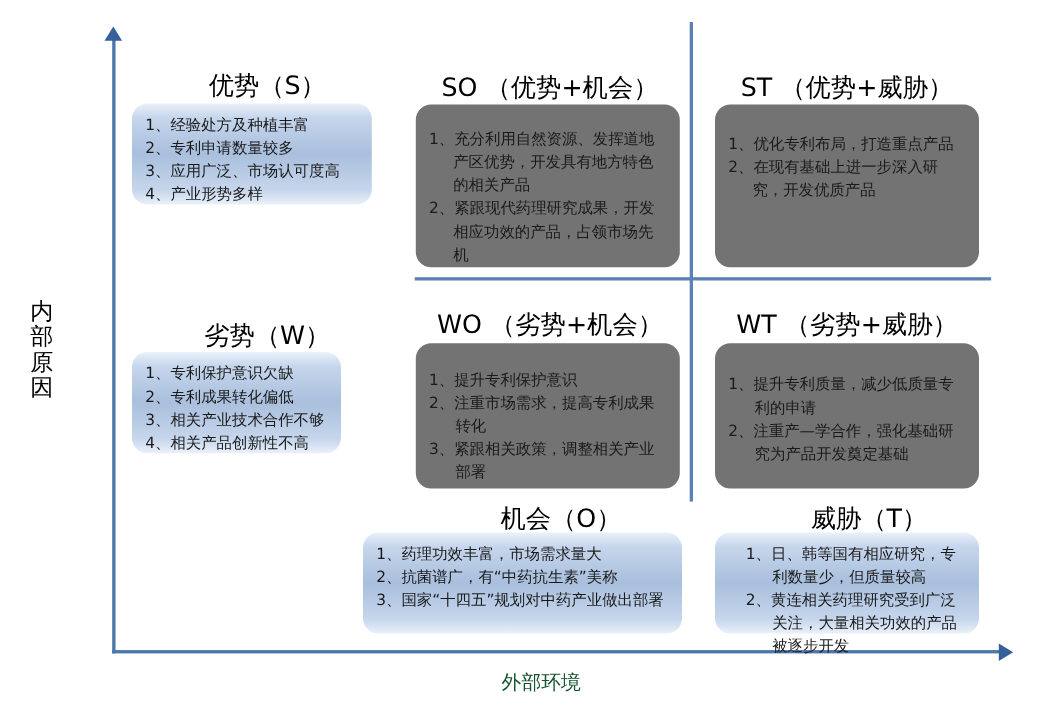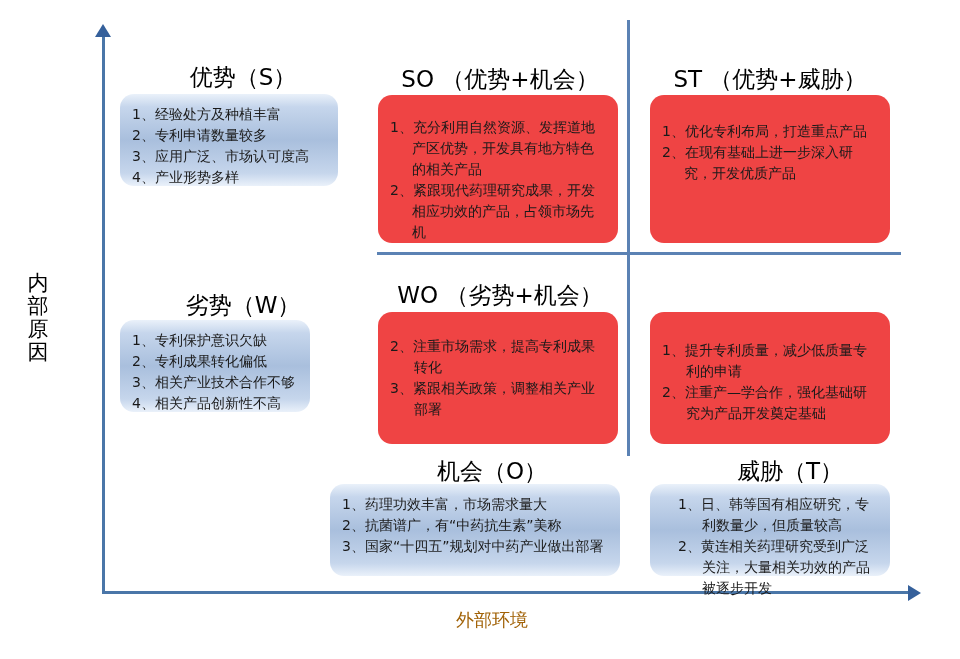--- a/index.html
+++ b/index.html
@@ -87,21 +87,21 @@
     text-align: center;
     letter-spacing: 0;
     word-break: break-all;
   }
   #x-axis-label {
     position: absolute;
     left: 402px;
     top: 608px;
     width: 180px;
     font-size: 18px;
-    color: #a16207;
+    color: #14532d;
     text-align: center;
   }
 
   
   .heading {
     position: absolute;
     font-size: 23px;
     color: #000;
     text-align: center;
     white-space: nowrap;
@@ -119,21 +119,21 @@
   }
   .box-blue {
     background: linear-gradient(to bottom,
         #eaf1fa 0%,
         #c6d6ec 14%,
         #a9bfdd 50%,
         #c6d6ec 86%,
         #eaf1fa 100%);
   }
   .box-orange {
-    background: #ef4444;
+    background: #737373;
   }
   .box p {
     margin: 0;
   }
   .hang {
     padding-left: 22px;
     text-indent: -22px;
   }
   .hang2 {
     padding-left: 24px;
@@ -179,30 +179,32 @@
   <div class="heading" style="left:138px; top:290px; width:210px;">劣势（W）</div>
   <div class="box box-blue" style="left:120px; top:320px; width:190px; height:92px;">
     <p>1、专利保护意识欠缺</p>
     <p>2、专利成果转化偏低</p>
     <p>3、相关产业技术合作不够</p>
     <p>4、相关产品创新性不高</p>
   </div>
 
   <div class="heading" style="left:390px; top:280px; width:220px;">WO （劣势+机会）</div>
   <div class="box box-orange" style="left:378px; top:312px; width:240px; height:132px; padding-top:24px;">
+    <p class="hang2">1、提升专利保护意识</p>
     <p class="hang2">2、注重市场需求，提高专利成果转化</p>
     <p class="hang2">3、紧跟相关政策，调整相关产业部署</p>
   </div>
 
+  <div class="heading" style="left:660px; top:280px; width:220px;">WT （劣势+威胁）</div>
   <div class="box box-orange" style="left:650px; top:312px; width:240px; height:132px; padding-top:28px;">
     <p class="hang2">1、提升专利质量，减少低质量专利的申请</p>
     <p class="hang2">2、注重产—学合作，强化基础研究为产品开发奠定基础</p>
   </div>
 
-  <div class="heading" style="left:372px; top:456px; width:240px;">机会（O）</div>
+  <div class="heading" style="left:390px; top:456px; width:240px;">机会（O）</div>
   <div class="box box-blue" style="left:330px; top:484px; width:290px; height:92px;">
     <p class="hang2">1、药理功效丰富，市场需求量大</p>
     <p class="hang2">2、抗菌谱广，有“中药抗生素”美称</p>
     <p class="hang2">3、国家“十四五”规划对中药产业做出部署</p>
   </div>
 
   <div class="heading" style="left:690px; top:456px; width:200px;">威胁（T）</div>
   <div class="box box-blue" style="left:650px; top:484px; width:240px; height:92px;padding-left:28px;">
     <p class="hang2">1、日、韩等国有相应研究，专利数量少，但质量较高</p>
     <p class="hang2">2、黄连相关药理研究受到广泛关注，大量相关功效的产品被逐步开发</p>

